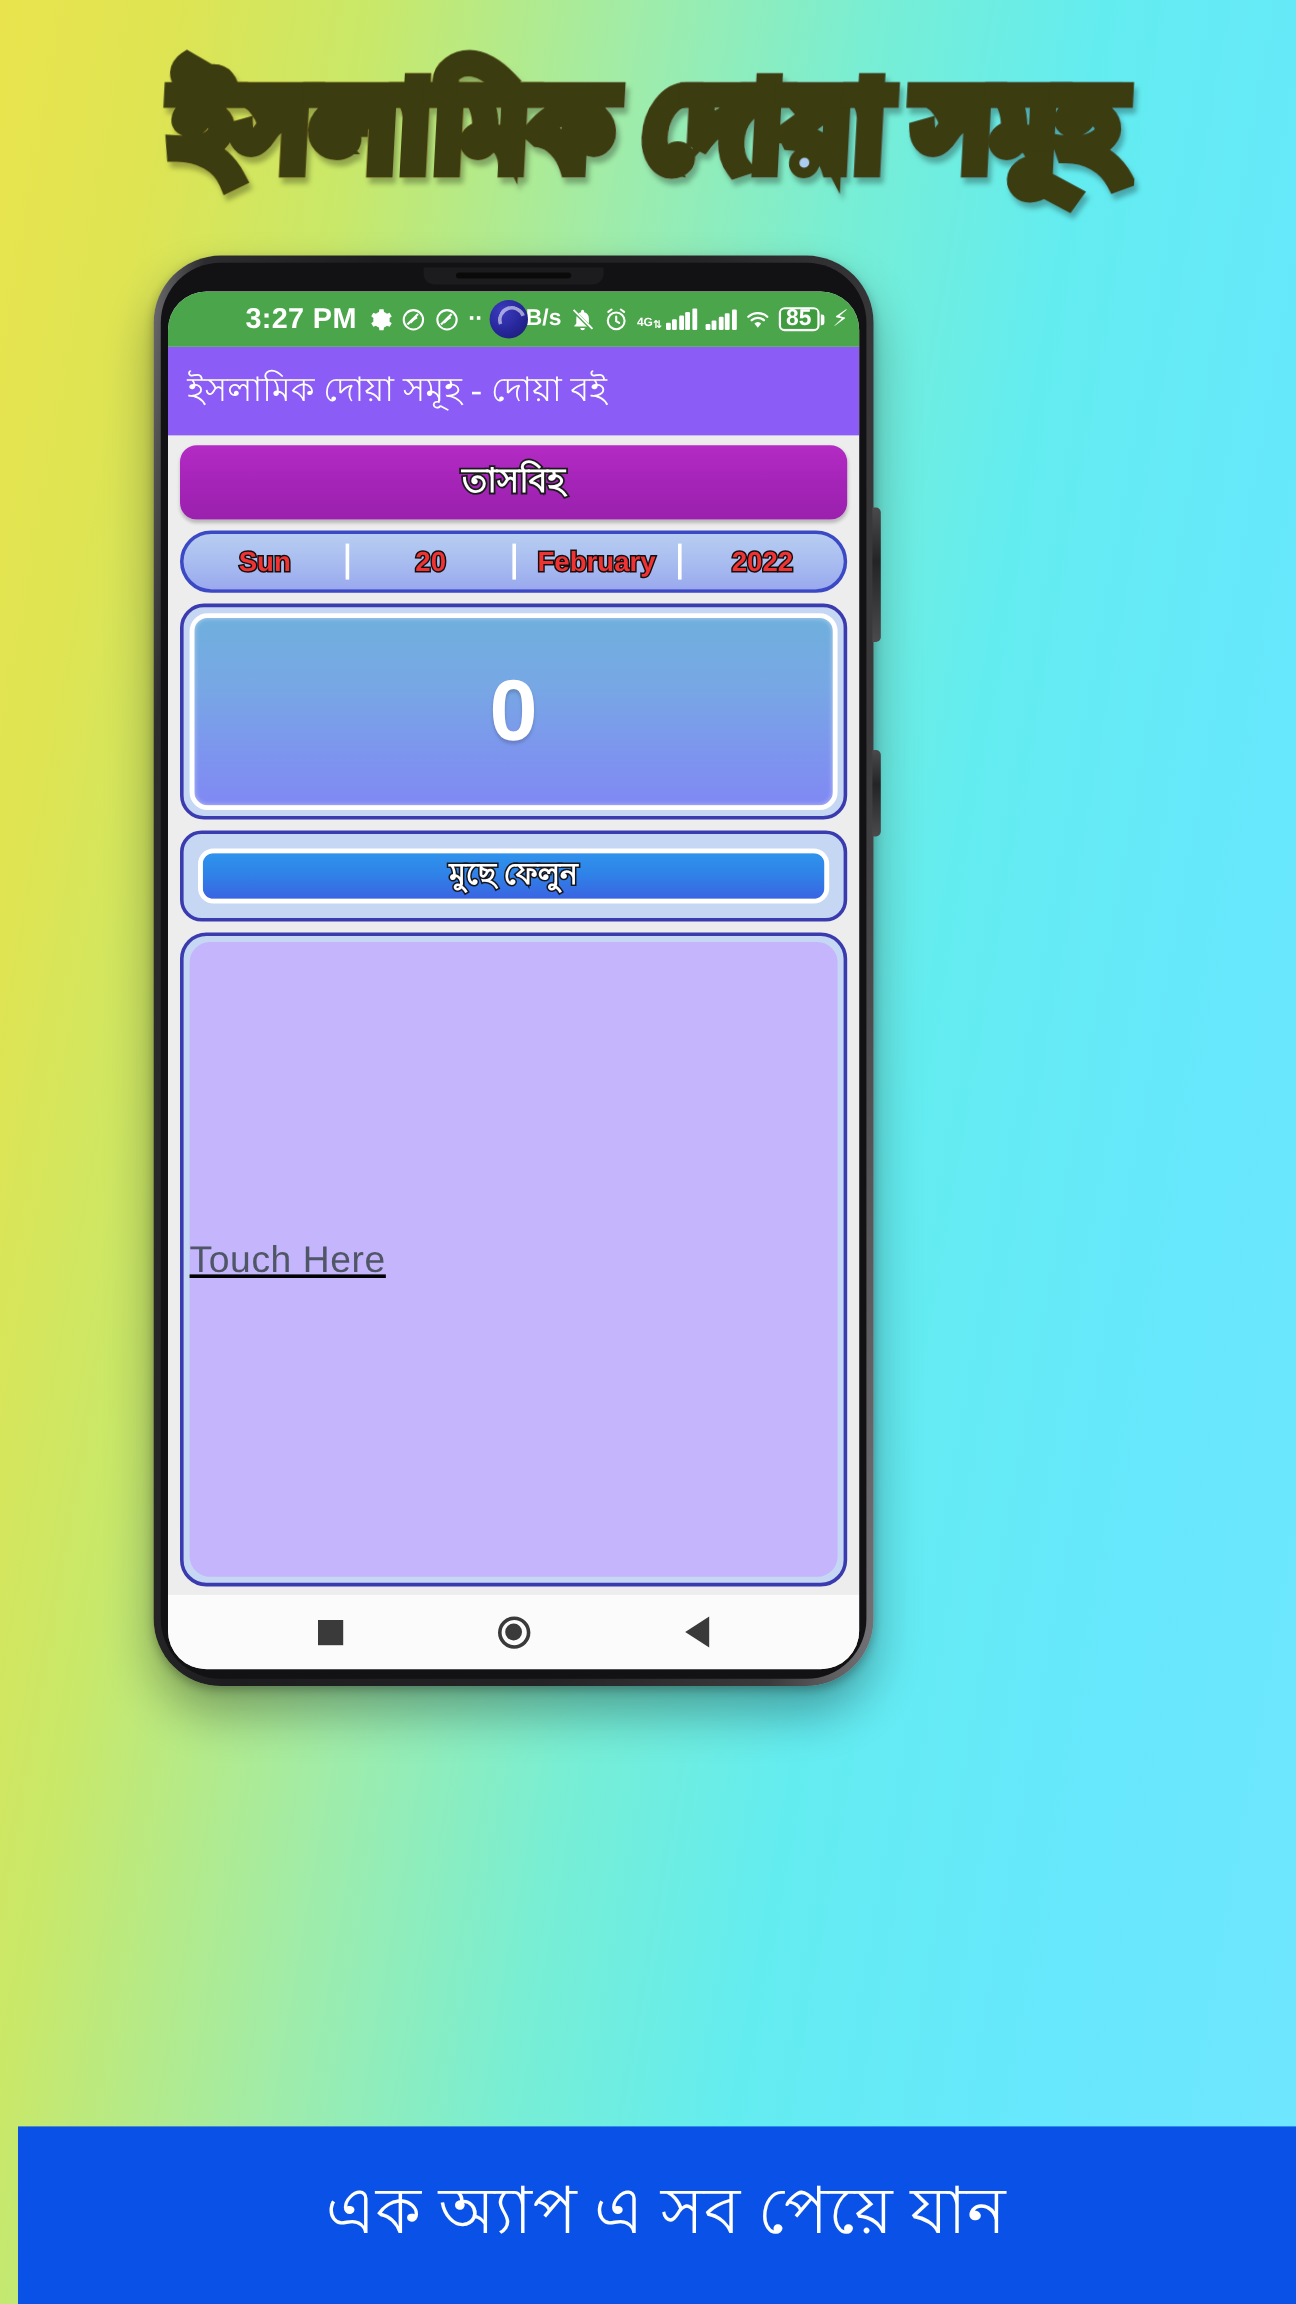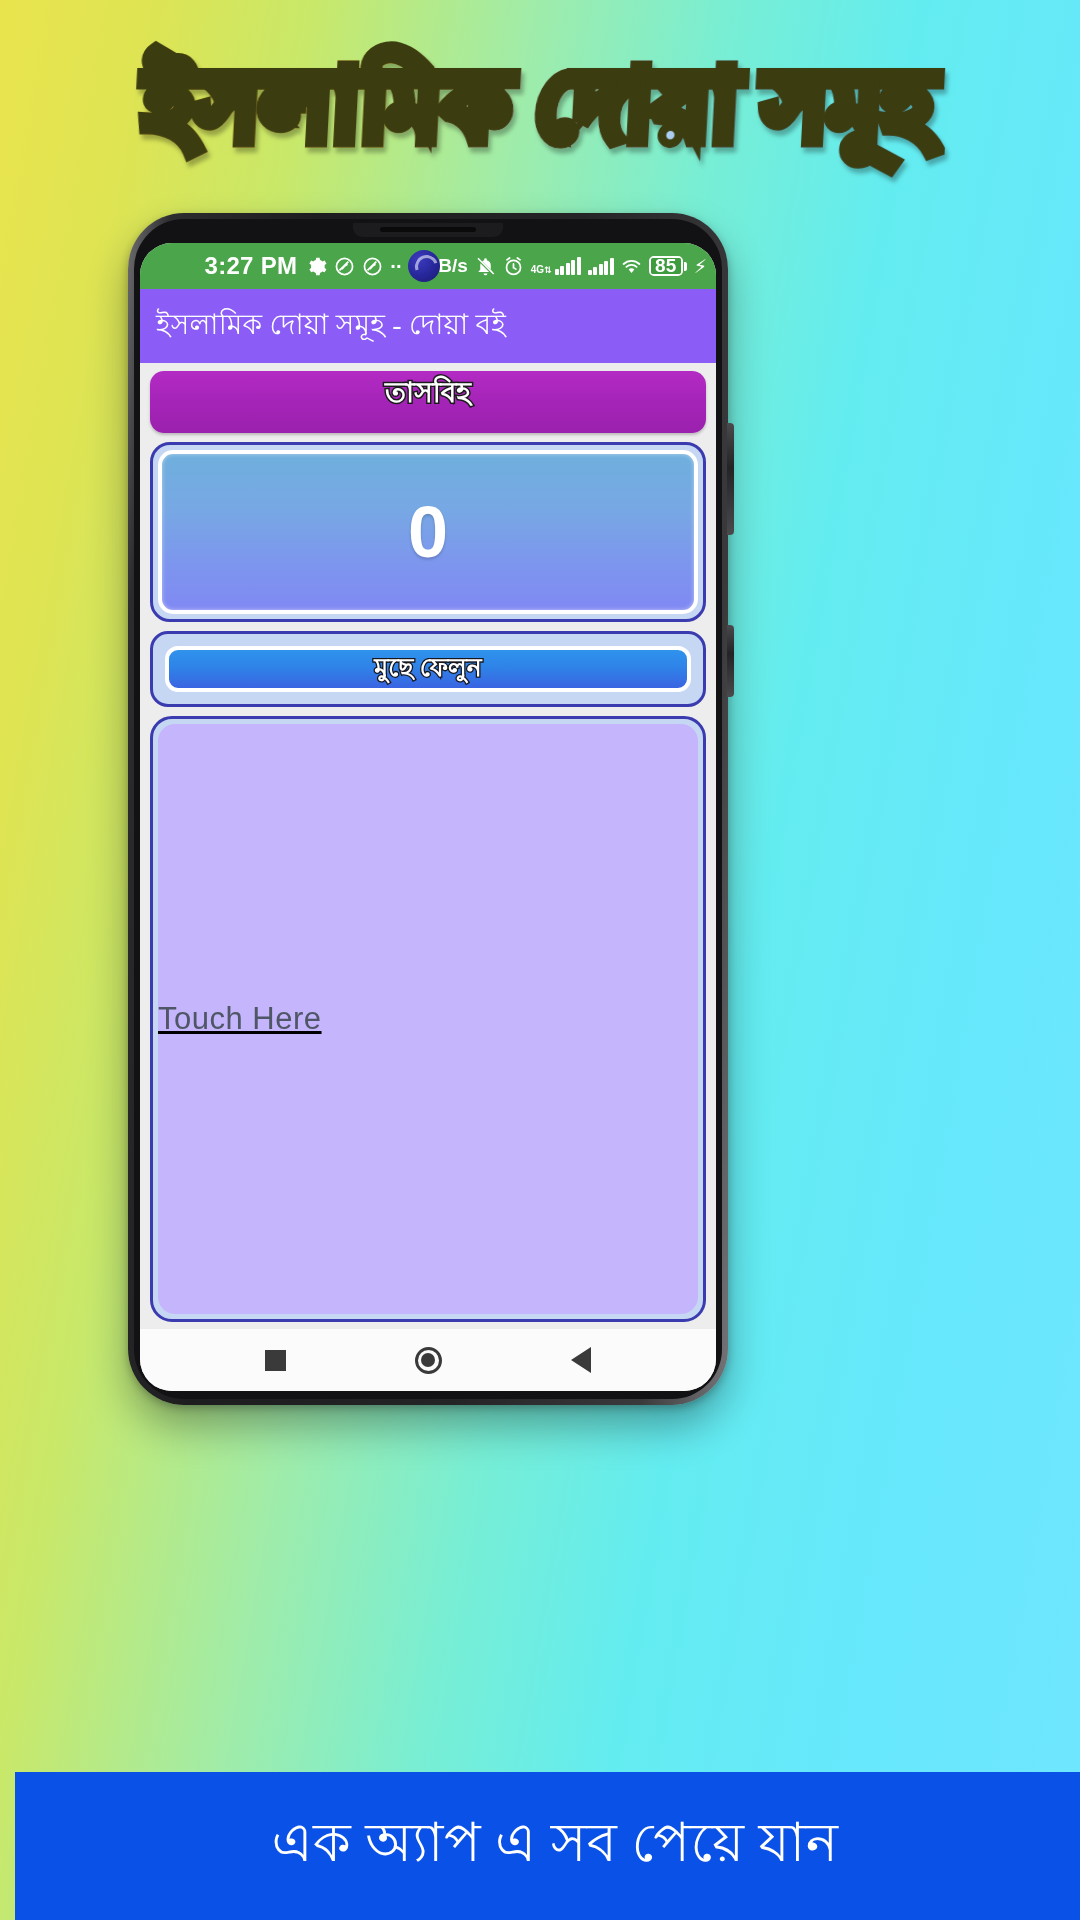--- a/index.html
+++ b/index.html
@@ -184,21 +184,21 @@
     background: #ededee;
     padding: 8px 10px 0 10px;
     display: flex; flex-direction: column;
     overflow: hidden;
   }
 
   .tasbih-btn {
     height: 62px;
     border-radius: 14px;
     background: linear-gradient(180deg, #b32bc4 0%, #a524b8 50%, #9a21ad 100%);
-    display: flex; align-items: flex-start; justify-content: center;
+    display: flex; align-items: center; justify-content: center;
     margin-bottom: 9px;
     box-shadow: 0 2px 3px rgba(0,0,0,0.22);
   }
   .tasbih-label {
     font-family: "Liberation Serif", "DejaVu Serif", serif;
     font-size: 28px; font-weight: bold; color: #ffffff;
     -webkit-text-stroke: 3px #1b1b1b;
     paint-order: stroke fill;
   }
 
@@ -422,20 +422,29 @@
       <div class="appbar">
         <div class="appbar-title">ইসলামিক দোয়া সমূহ - দোয়া বই</div>
       </div>
 
       <div class="appbody">
 
         <div class="tasbih-btn">
           <span class="tasbih-label">তাসবিহ</span>
         </div>
 
+        <div class="daterow">
+          <div class="dcell">Sun</div>
+          <div class="dsep"></div>
+          <div class="dcell">20</div>
+          <div class="dsep"></div>
+          <div class="dcell">February</div>
+          <div class="dsep"></div>
+          <div class="dcell">2022</div>
+        </div>
 
         <div class="counter-wrap">
           <div class="counter-box">
             <span class="counter-value">0</span>
           </div>
         </div>
 
         <div class="clear-wrap">
           <div class="clear-btn">
             <span class="clear-label">মুছে ফেলুন</span>

